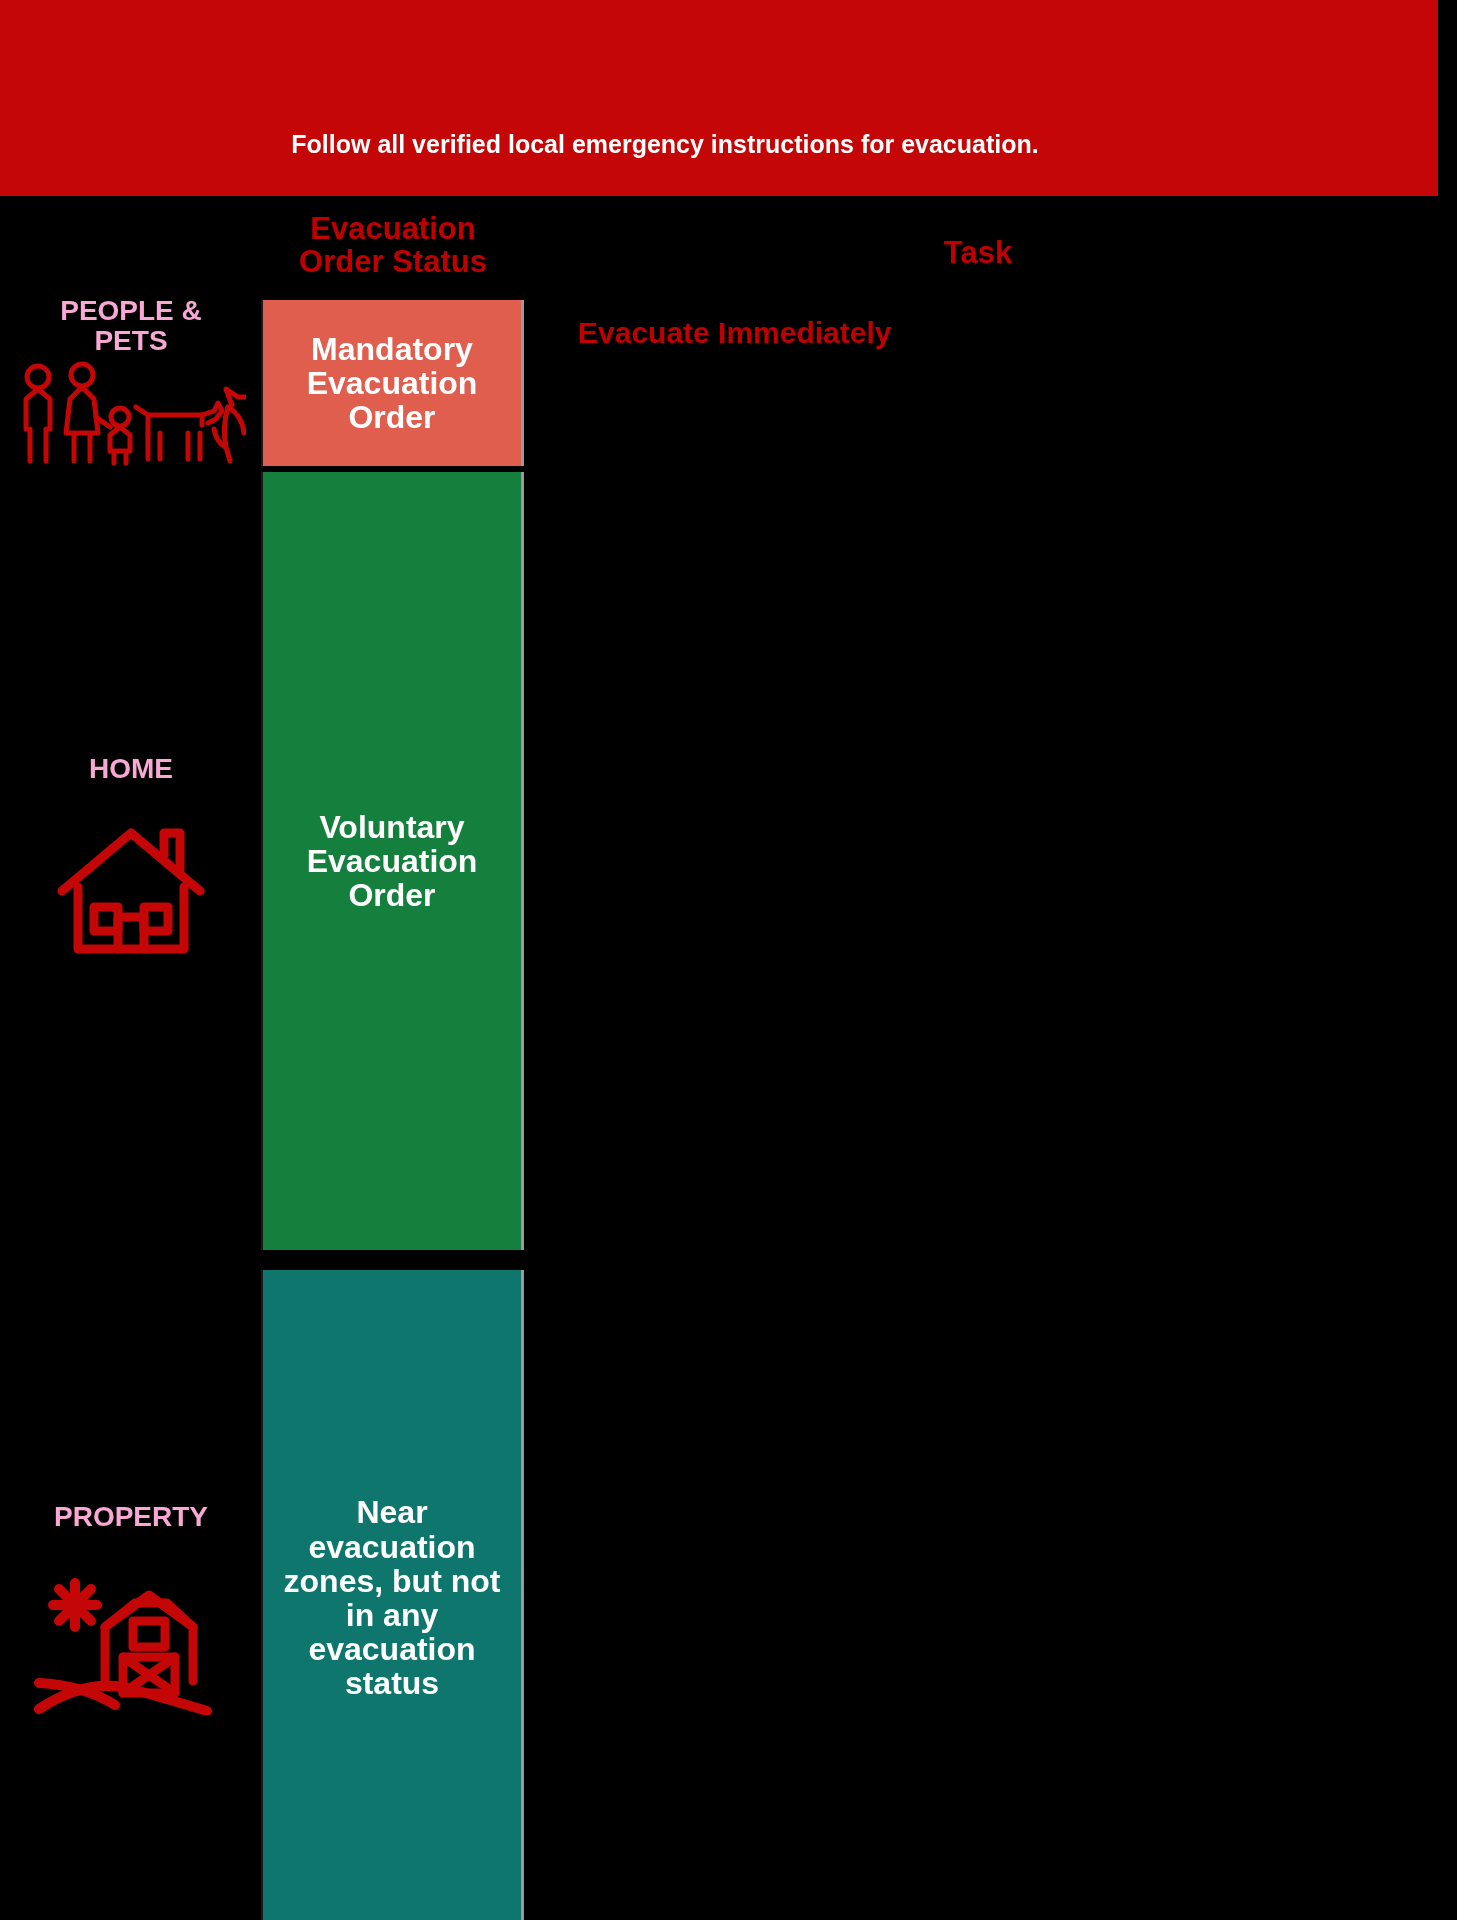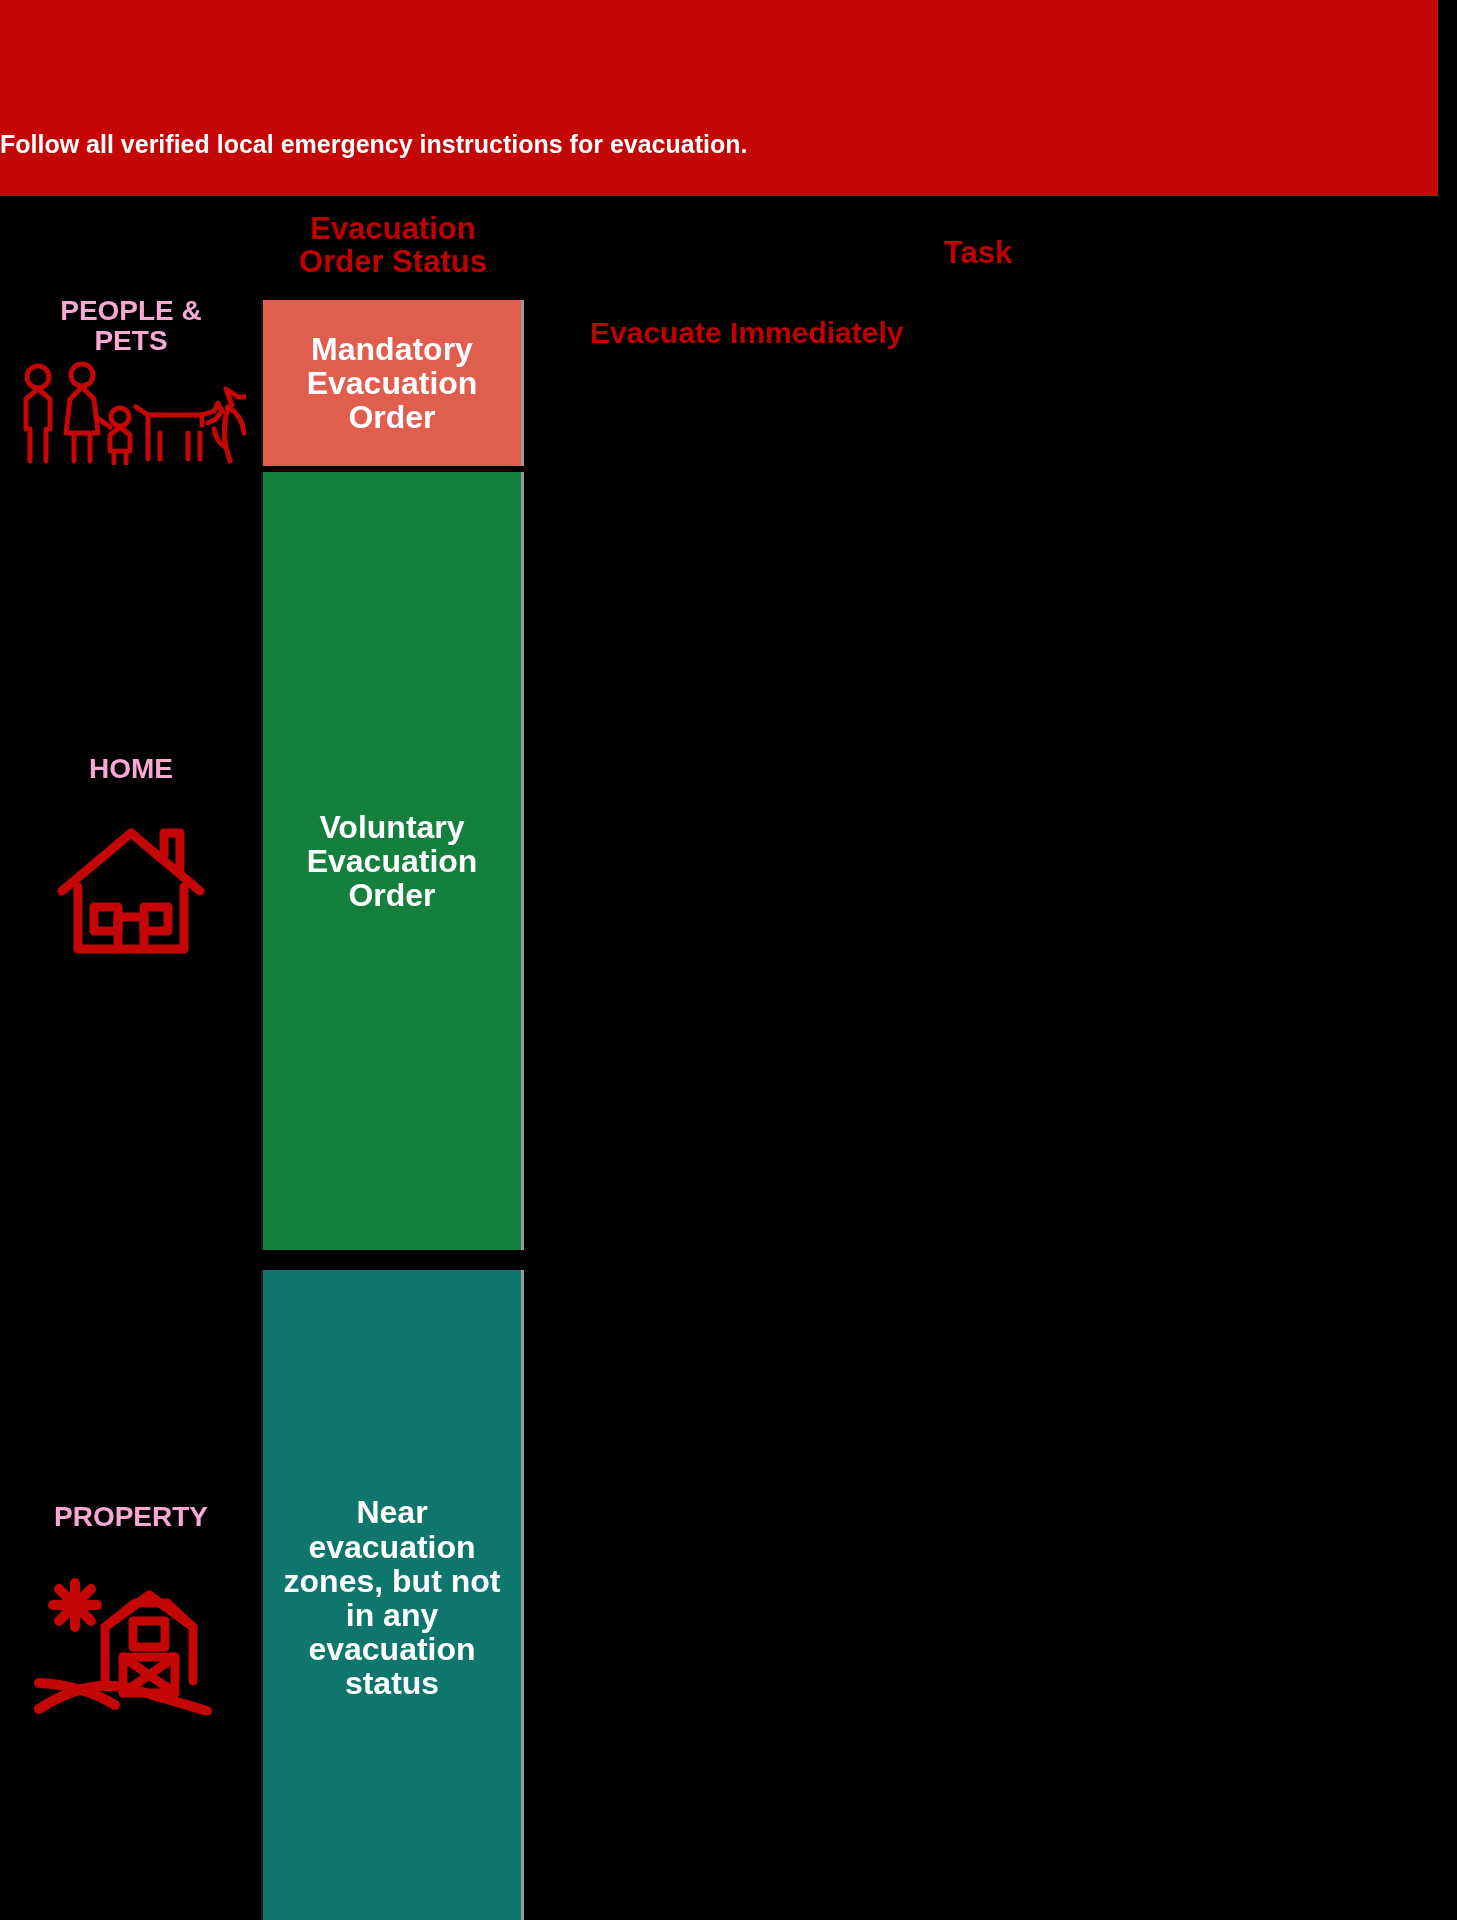--- a/index.html
+++ b/index.html
@@ -36,21 +36,21 @@
     font-size: 57px;
     font-weight: bold;
     letter-spacing: -0.5px;
     line-height: 1.05;
   }
   .header-subtitle {
     position: absolute;
     left: 0;
     top: 130px;
     width: 1438px;
-    text-align: left;
+    text-align: center;
     color: #FFFFFF;
     font-size: 25px;
     font-weight: bold;
     padding-right: 108px;
     box-sizing: border-box;
   }
 
   
   .col-head {
     position: absolute;
@@ -133,21 +133,20 @@
     background: #0f766e;
   }
 
   
   .task-text {
     position: absolute;
     color: #C00000;
     font-size: 30px;
     font-weight: bold;
     line-height: 1.1;
-    margin-left: 12px;
   }
   .task-mandatory {
     left: 578px;
     top: 316px;
     width: 600px;
   }
 
   
   .cell-gap {
     position: absolute;

